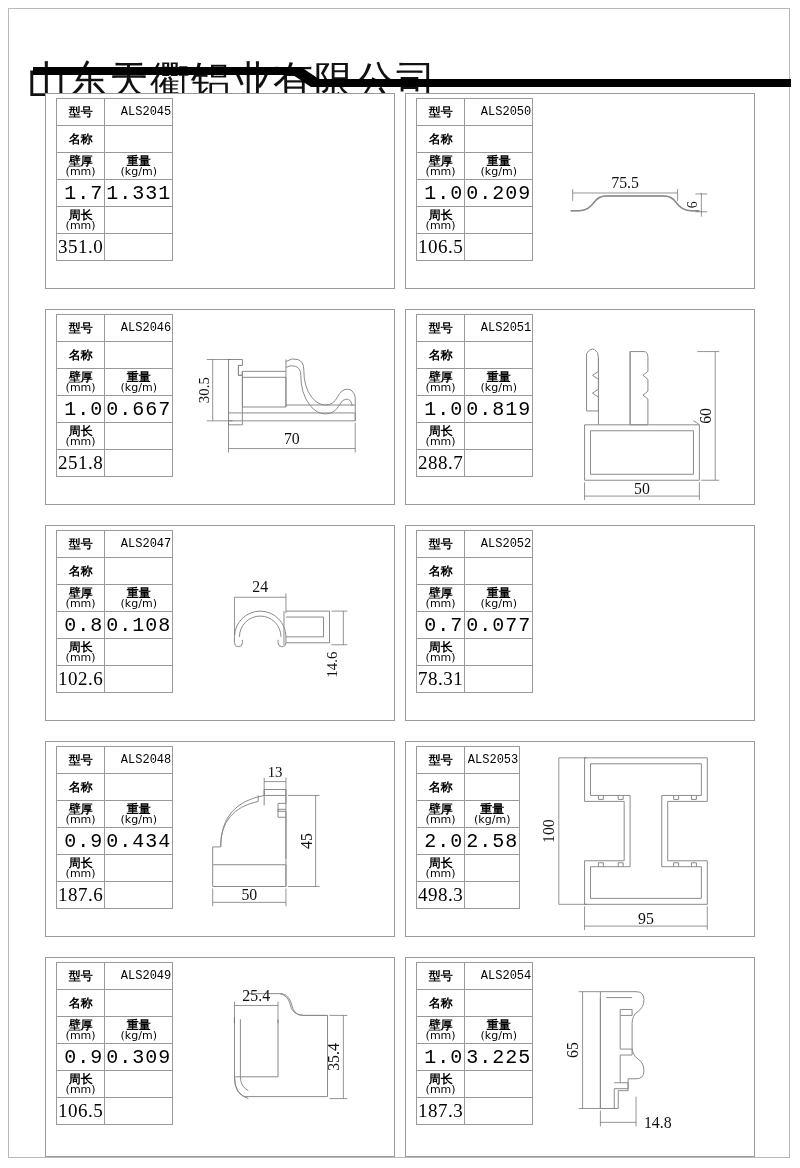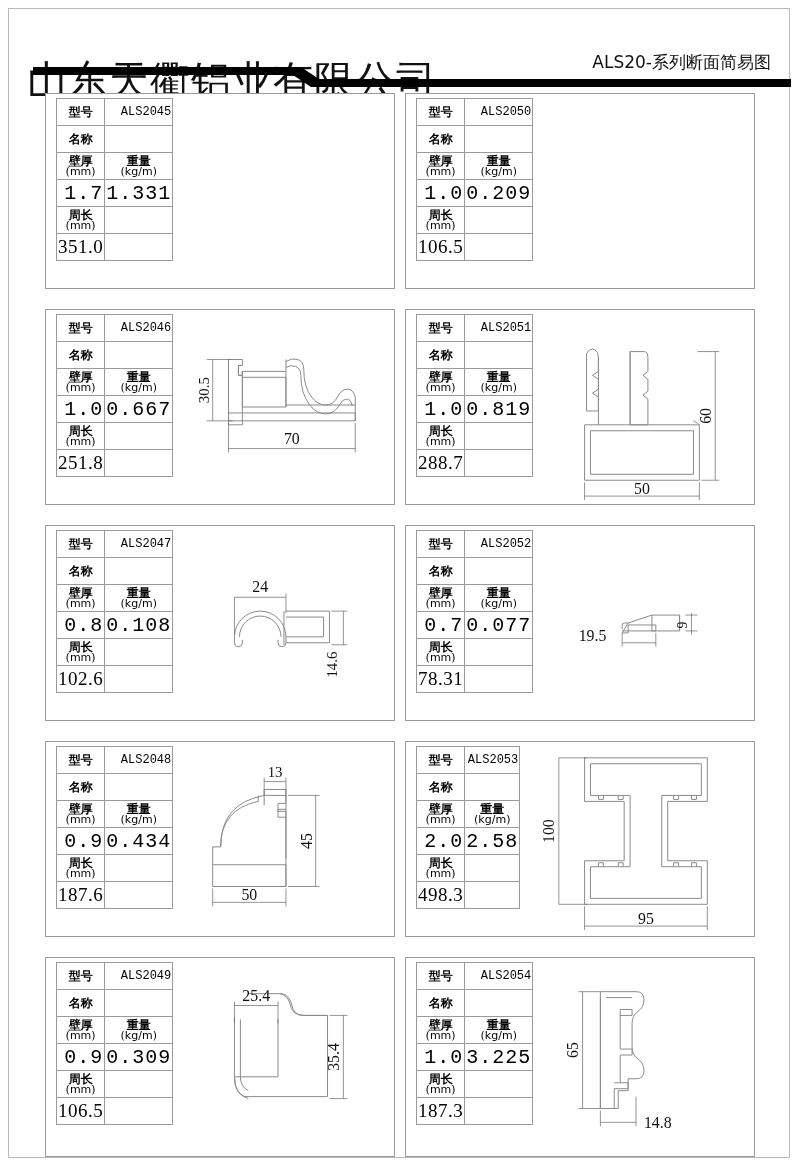--- a/index.html
+++ b/index.html
@@ -137,21 +137,20 @@
   }
   .drawing svg { display: block; width: 100%; height: 100%; }
 </style>
 </head>
 <body>
 
 <div class="page">
 
   <div class="header">
     <div class="company-name">山东天衢铝业有限公司</div>
-    <div class="series-title">ALS20-系列断面简易图</div>
     <svg class="swoosh" viewBox="0 0 782 26" preserveAspectRatio="none">
       <polygon points="24,3 292,3 310,15 782,15 782,23 302,23 284,11 24,11" fill="#000000"></polygon>
     </svg>
   </div>
 
   <div class="grid">
 
     <div class="cell cell-col-left" style="top:0px;height:196px;">
       <table class="spec">
         <tbody>
@@ -205,20 +204,44 @@
         <tr>
           <td class="lbl"><span>周长</span><span class="unit">(mm)</span></td>
           <td class="val"></td>
         </tr>
         <tr>
           <td class="peri">106.5</td>
           <td class="val"></td>
         </tr>
       </tbody>
         </table>
+      <div class="drawing">
+        <svg viewBox="0 0 228 196">
+          <g fill="none" stroke="#7a7a7a" stroke-width="1.6">
+            <path d="M44 118 l8 0 q10 0 16 -9 q4 -6 12 -6 l58 0 q8 0 12 6 q6 9 16 9 l8 0"></path>
+          </g>
+          <g fill="none" stroke="#9a9a9a" stroke-width="0.8">
+            <path d="M44 118 l8 0 q10 0 16 -9 q4 -6 12 -6 l58 0 q8 0 12 6 q6 9 16 9 l8 0"></path>
+          </g>
+
+          <g stroke="#666" stroke-width="0.7" fill="none">
+            <path d="M46 100 l106 0"></path>
+            <path d="M46 96 l0 12"></path>
+            <path d="M152 96 l0 12"></path>
+          </g>
+          <text x="99" y="95" font-size="16" fill="#111" text-anchor="middle" font-family="Liberation Serif, serif">75.5</text>
+
+          <g stroke="#666" stroke-width="0.7" fill="none">
+            <path d="M176 100 l0 24"></path>
+            <path d="M170 101 l12 0"></path>
+            <path d="M170 119 l12 0"></path>
+          </g>
+          <text x="172" y="112" font-size="14" fill="#111" text-anchor="middle" font-family="Liberation Serif, serif" transform="rotate(-90 172 112)">6</text>
+        </svg>
+      </div>
     </div>
 
     <div class="cell cell-col-left" style="top:216px;height:196px;">
       <table class="spec">
         <tbody>
             <tr>
           <td class="lbl">型号</td>
           <td class="val model">ALS2046</td>
         </tr>
         <tr>
@@ -422,46 +445,20 @@
         <tr>
           <td class="lbl"><span>周长</span><span class="unit">(mm)</span></td>
           <td class="val"></td>
         </tr>
         <tr>
           <td class="peri">78.31</td>
           <td class="val"></td>
         </tr>
       </tbody>
         </table>
-      <div class="drawing">
-        <svg viewBox="0 0 228 196">
-          <g fill="none" stroke="#8a8a8a" stroke-width="1">
-            <path d="M96 104 l0 -4 q0 -2 2 -2 l4 0"></path>
-            <path d="M102 98 l24 -8 l28 0 l0 16 l-28 0 l0 -6 l-24 0 l0 8 l-6 0 z"></path>
-            <path d="M96 106 l34 0"></path>
-            <path d="M126 90 l0 10"></path>
-            <path d="M126 100 l4 0 l0 6"></path>
-            <path d="M154 90 l0 16"></path>
-          </g>
-
-          <g stroke="#666" stroke-width="0.7" fill="none">
-            <path d="M96 118 l34 0"></path>
-            <path d="M96 108 l0 14"></path>
-            <path d="M130 108 l0 14"></path>
-          </g>
-          <text x="80" y="116" font-size="16" fill="#111" text-anchor="end" font-family="Liberation Serif, serif">19.5</text>
-
-          <g stroke="#666" stroke-width="0.7" fill="none">
-            <path d="M166 88 l0 22"></path>
-            <path d="M160 90 l12 0"></path>
-            <path d="M160 106 l12 0"></path>
-          </g>
-          <text x="162" y="100" font-size="14" fill="#111" text-anchor="middle" font-family="Liberation Serif, serif" transform="rotate(-90 162 100)">9</text>
-        </svg>
-      </div>
     </div>
 
     <div class="cell cell-col-left" style="top:648px;height:196px;">
       <table class="spec">
         <tbody>
             <tr>
           <td class="lbl">型号</td>
           <td class="val model">ALS2048</td>
         </tr>
         <tr>

